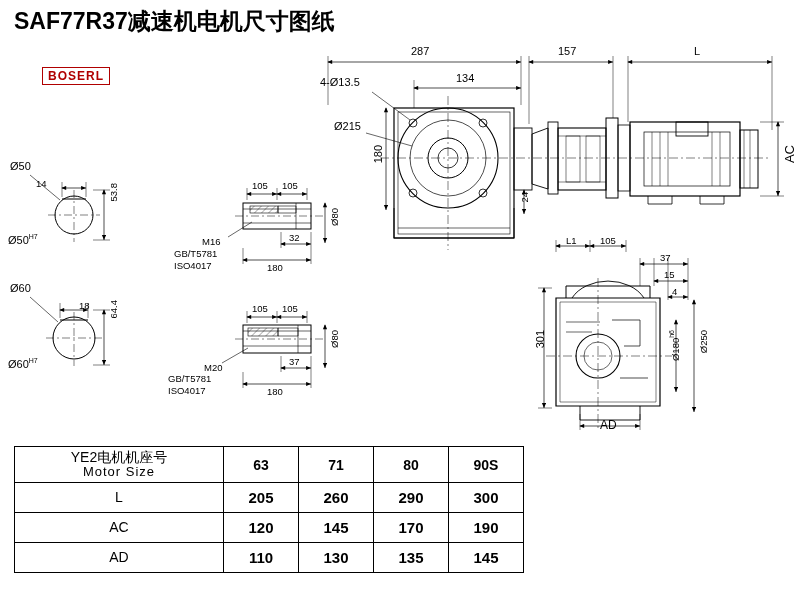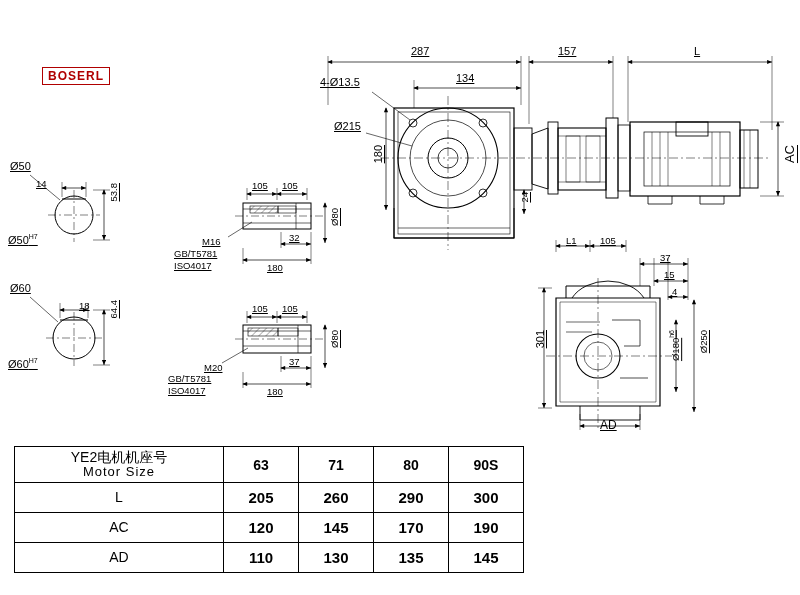--- a/index.html
+++ b/index.html
@@ -19,21 +19,21 @@
 
   
   .logo{
     position:absolute;left:42px;top:67px;
     border:1px solid #b00000;
     color:#b00000;font-weight:bold;font-size:12px;
     padding:1px 5px;letter-spacing:1px;
   }
 
   
-  .lbl{position:absolute;font-size:11px;white-space:nowrap;text-decoration:underline;}
+  .lbl{position:absolute;font-size:11px;white-space:nowrap;}
   .lbl.sm{font-size:9.5px;}
   .vert{writing-mode:vertical-rl;transform:rotate(180deg);}
   svg{position:absolute;left:0;top:0;overflow:visible;}
 
   
   .tbl{
     position:absolute;left:14px;top:446px;
     border-collapse:collapse;
   }
   .tbl td{
@@ -49,20 +49,21 @@
   .tbl td.hdr{font-size:14px;}
   .tbl .two{display:block;}
   .tbl .cn{font-size:14px;}
   .tbl .en{font-size:13px;letter-spacing:1px;}
 </style>
 </head>
 <body>
 
 <div class="root">
 
+  <div class="title">SAF77R37减速机电机尺寸图纸</div>
 
   <div class="logo">BOSERL</div>
 
   <svg width="800" height="595">
     <defs>
       <marker id="ar" markerWidth="8" markerHeight="8" refX="7" refY="3" orient="auto">
         <path d="M0,0 L7,3 L0,6 z" fill="#000"></path>
       </marker>
       <marker id="ars" markerWidth="8" markerHeight="8" refX="1" refY="3" orient="auto">
         <path d="M7,0 L0,3 L7,6 z" fill="#000"></path>

